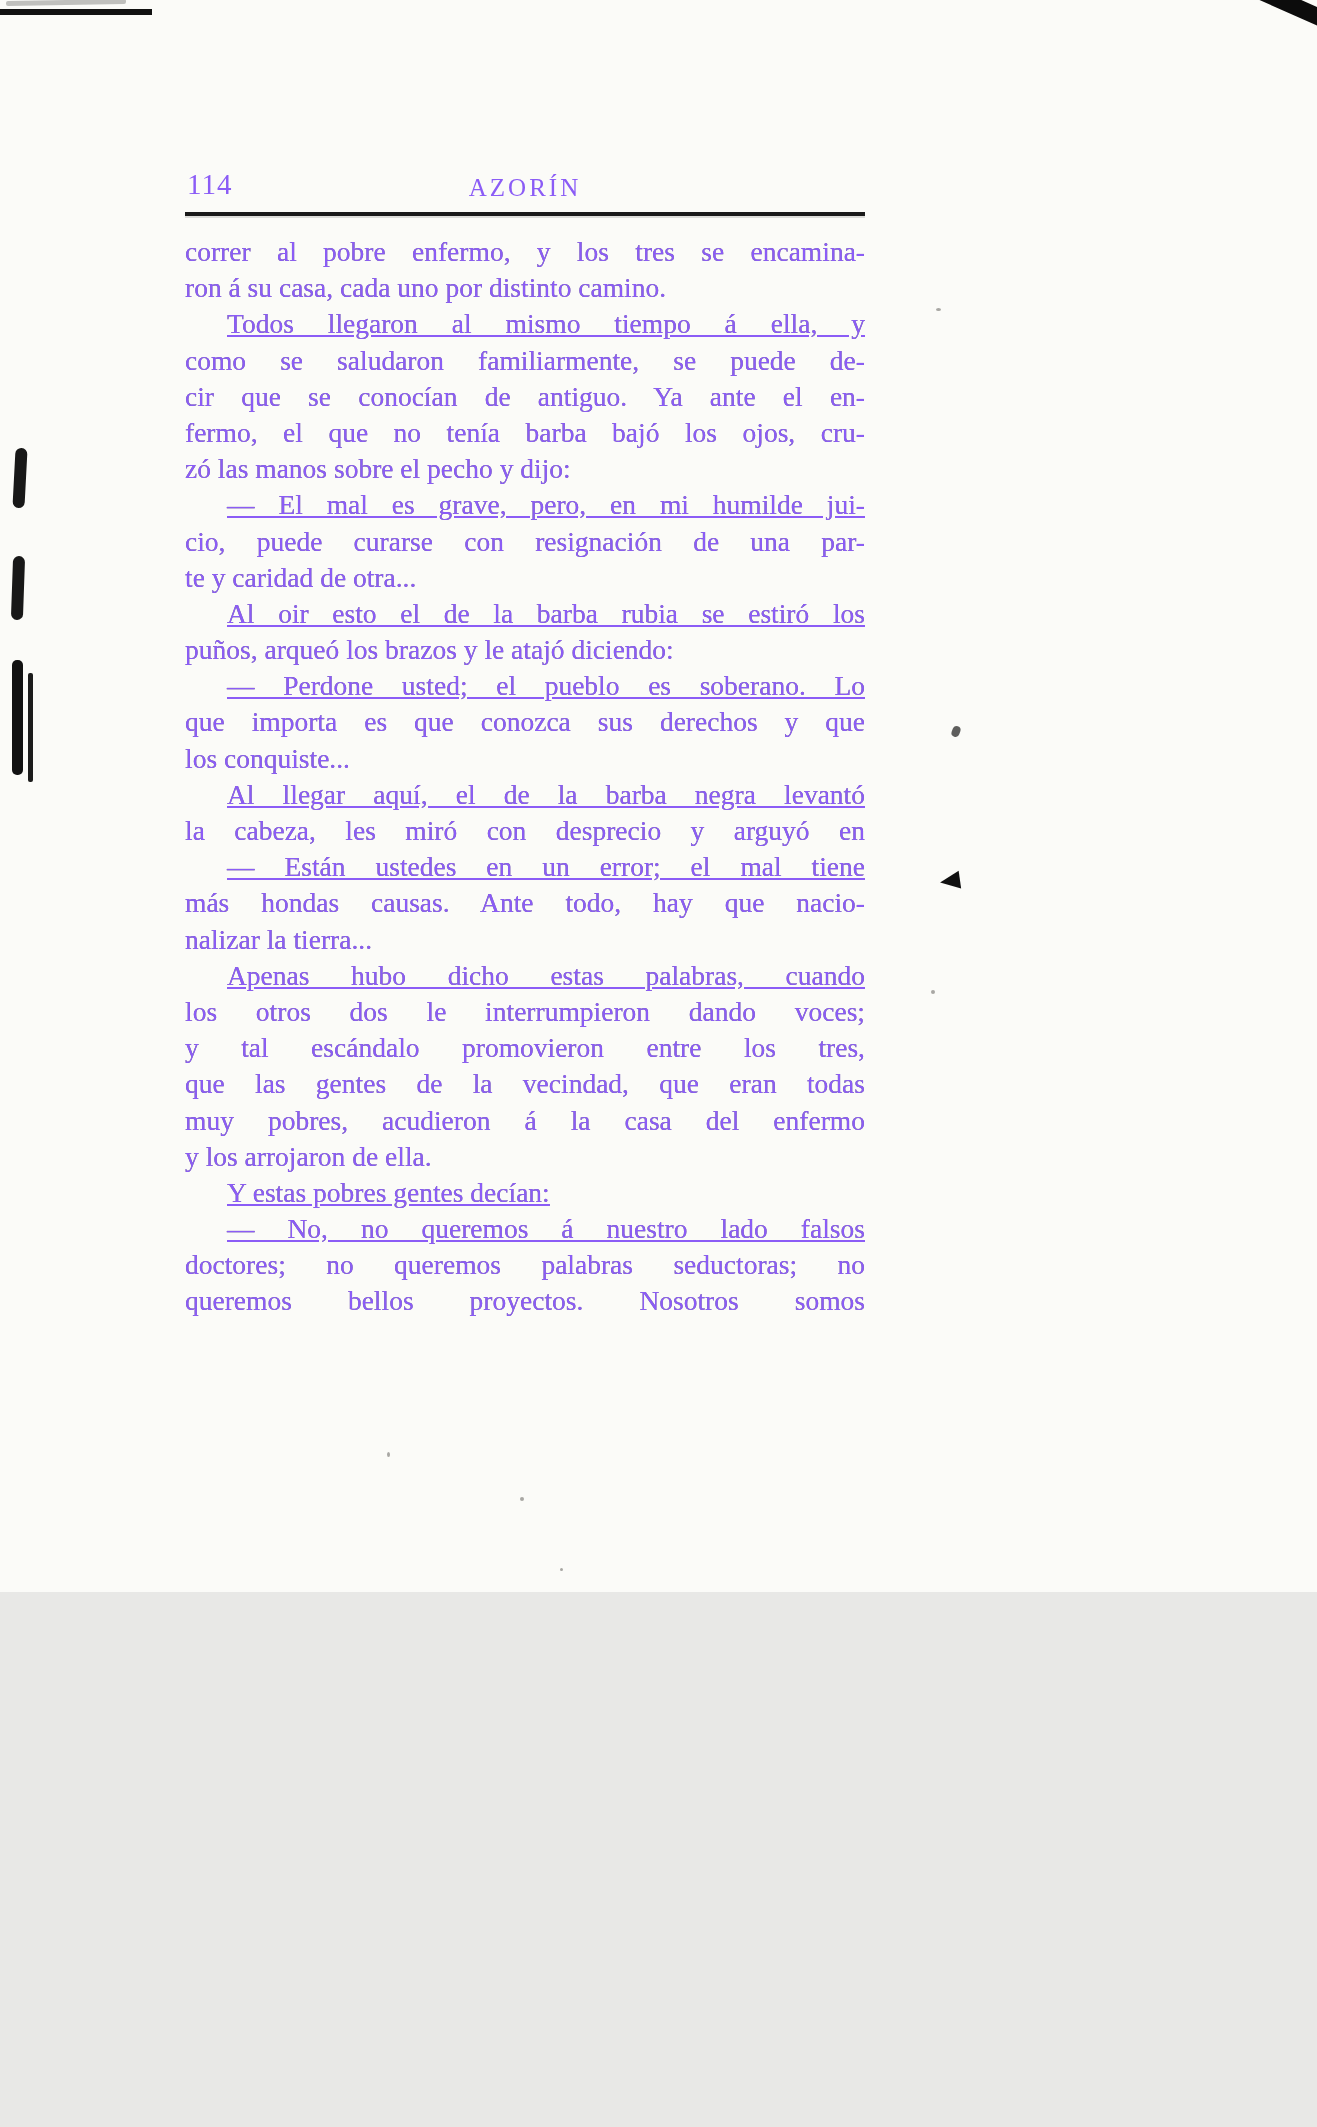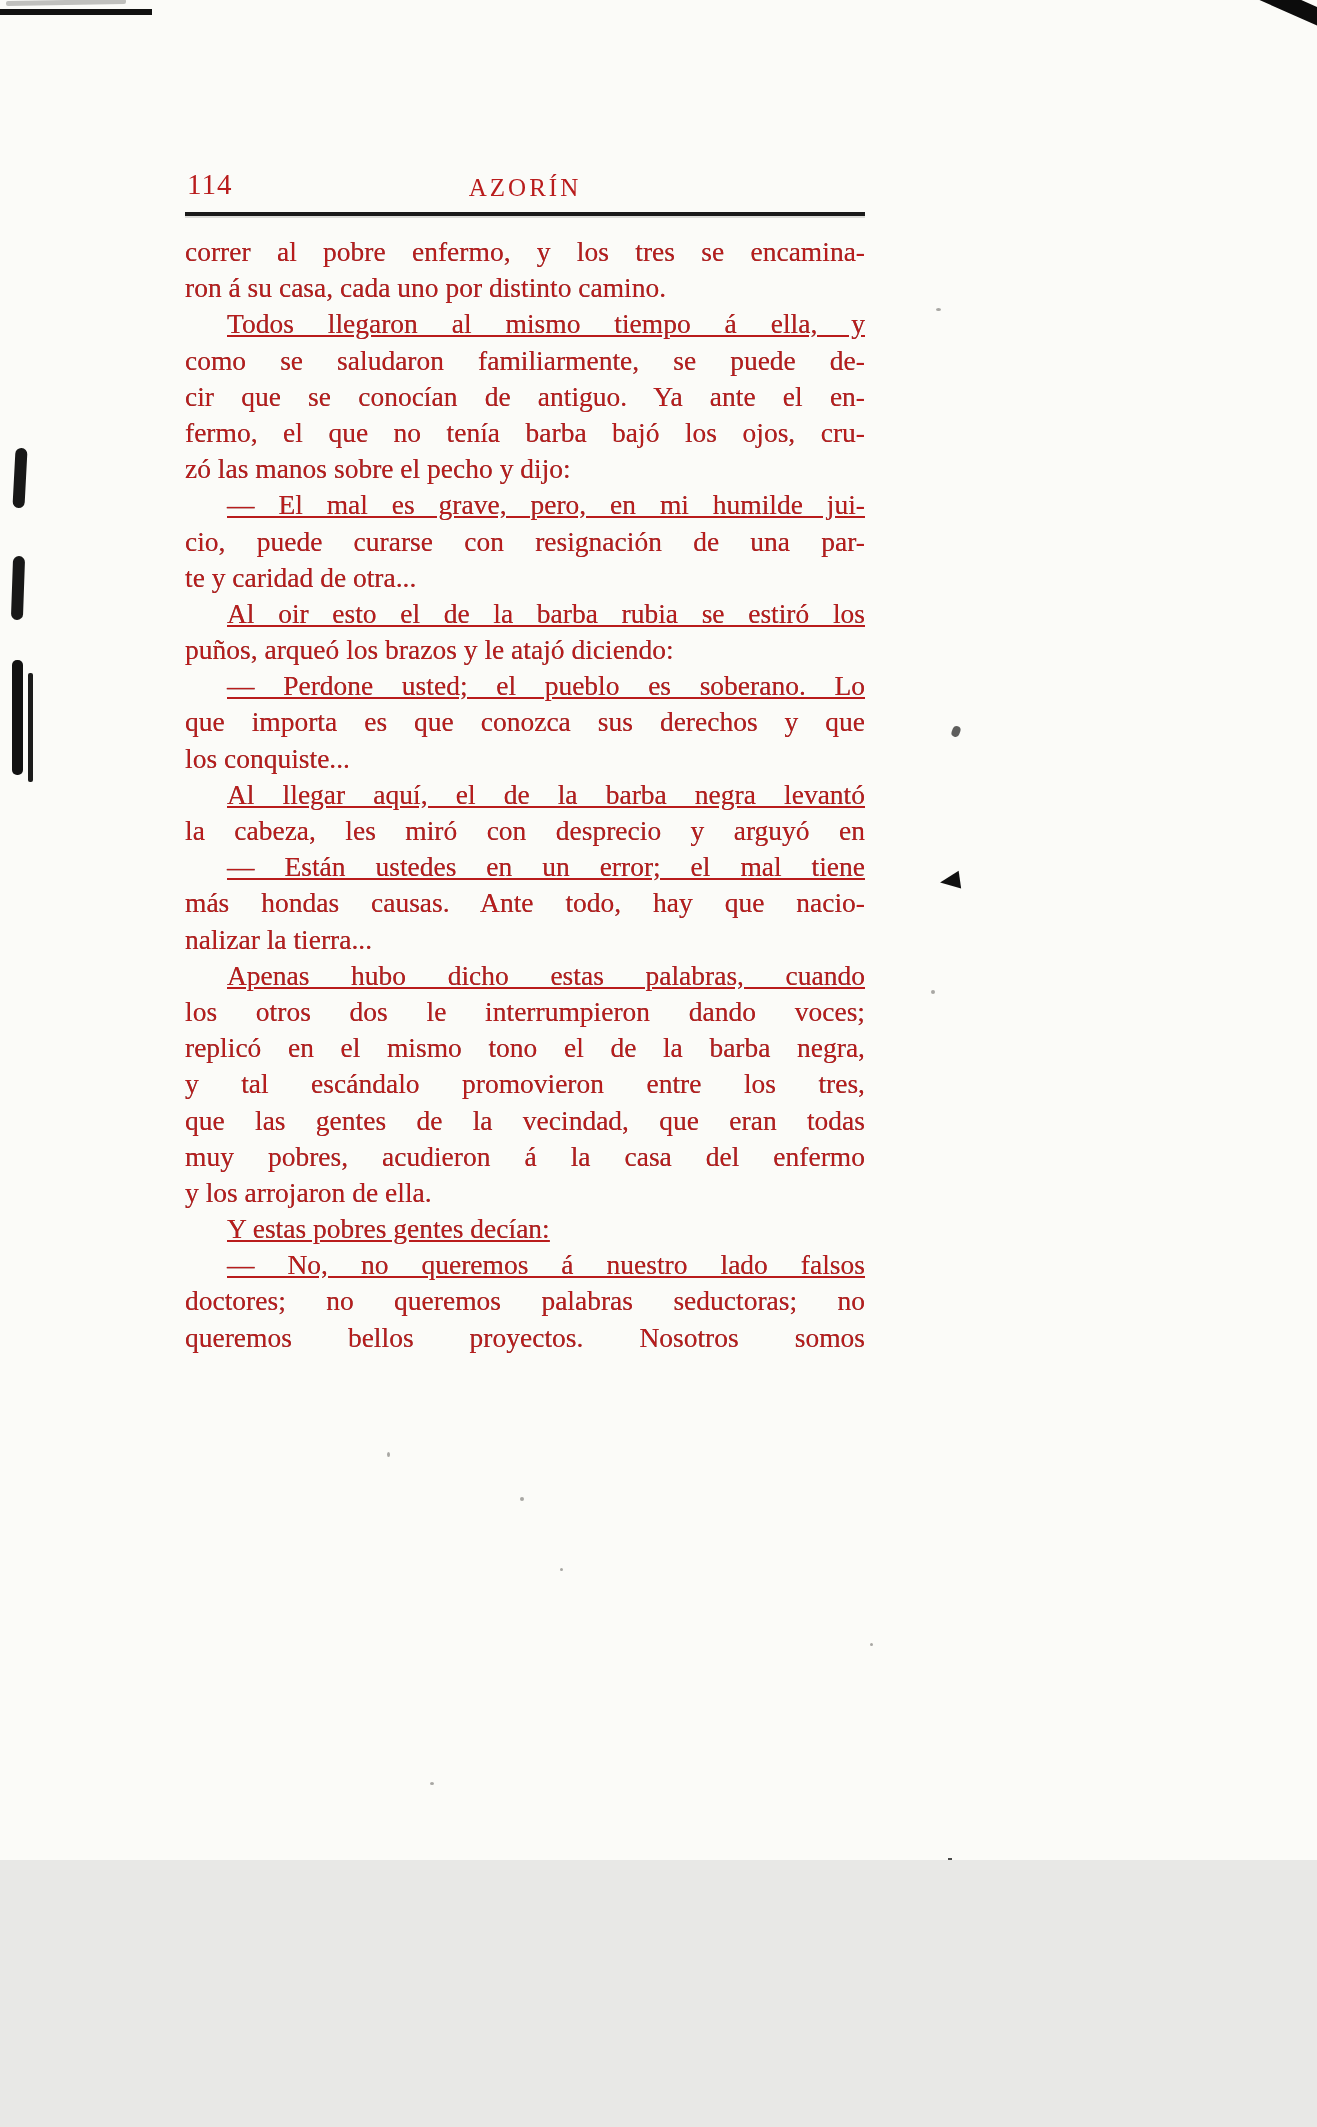--- a/index.html
+++ b/index.html
@@ -1,24 +1,24 @@
 <!DOCTYPE html>
 <html><head>
 <meta charset="utf-8">
 <style>
   html, body { margin: 0; padding: 0; background: #e8e8e6; }
   .page {
     position: relative;
     width: 1317px;
-    height: 1860px;
+    height: 1592px;
     margin: 0 auto;
     background: #fbfbf8;
     overflow: hidden;
     font-family: "Liberation Serif", "DejaVu Serif", serif;
-    color: #b91c1c;
+    color: #8b5cf6;
   }
 
   
   .page-num {
     position: absolute;
     left: 187px;
     top: 168px;
     font-size: 29px;
     letter-spacing: 1px;
   }
@@ -141,21 +141,20 @@
       <div class="line indent">— Perdone usted; el pueblo es soberano. Lo</div>
       <div class="line">que importa es que conozca sus derechos y que</div>
       <div class="line end">los conquiste...</div>
       <div class="line indent">Al llegar aquí, el de la barba negra levantó</div>
       <div class="line">la cabeza, les miró con desprecio y arguyó en</div>
       <div class="line indent">— Están ustedes en un error; el mal tiene</div>
       <div class="line">más hondas causas. Ante todo, hay que nacio-</div>
       <div class="line end">nalizar la tierra...</div>
       <div class="line indent">Apenas hubo dicho estas palabras, cuando</div>
       <div class="line">los otros dos le interrumpieron dando voces;</div>
-      <div class="line">replicó en el mismo tono el de la barba negra,</div>
       <div class="line">y tal escándalo promovieron entre los tres,</div>
       <div class="line">que las gentes de la vecindad, que eran todas</div>
       <div class="line">muy pobres, acudieron á la casa del enfermo</div>
       <div class="line end">y los arrojaron de ella.</div>
       <div class="line indent end">Y estas pobres gentes decían:</div>
       <div class="line indent">— No, no queremos á nuestro lado falsos</div>
       <div class="line">doctores; no queremos palabras seductoras; no</div>
       <div class="line">queremos bellos proyectos. Nosotros somos</div>
     </div>
 

